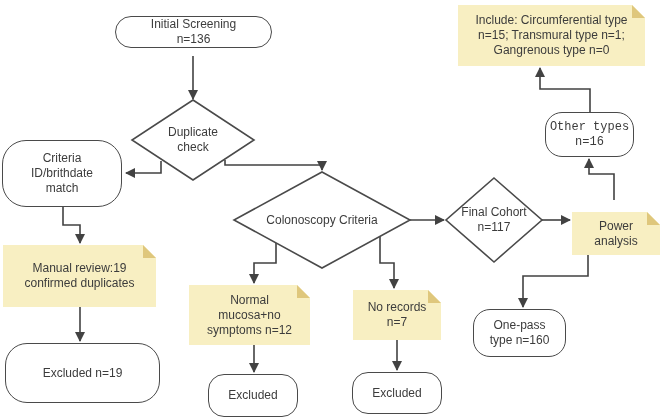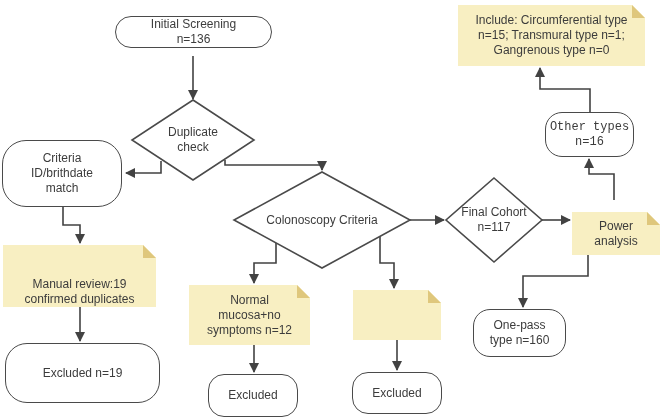--- a/index.html
+++ b/index.html
@@ -110,38 +110,40 @@
   <div class="dtext" style="left:133px;top:110px;width:120px;height:60px;">
     <span class="label">Duplicate
 check</span>
   </div>
 
   <div class="dtext" style="left:446px;top:196px;width:96px;height:48px;">
     <span class="label">Final Cohort
 n=117</span>
   </div>
 
-  <div class="note" style="left:3px;top:245px;width:153px;height:62px;align-items:flex-end;">
+  <div class="note" style="left:3px;top:245px;width:153px;height:62px;">
     <span class="bg"></span>
     <span class="fold"></span>
     <span class="label">Manual review:19
 confirmed duplicates</span>
   </div>
 
   <div class="note" style="left:189px;top:285px;width:121px;height:60px;">
     <span class="bg"></span>
     <span class="fold"></span>
     <span class="label">Normal
 mucosa+no
 symptoms n=12</span>
   </div>
 
   <div class="note" style="left:353px;top:290px;width:88px;height:50px;">
     <span class="bg"></span>
     <span class="fold"></span>
+    <span class="label">No records
+n=7</span>
   </div>
 
   <div class="note" style="left:572px;top:200px;width:88px;height:43px;margin-top:12px;">
     <span class="bg"></span>
     <span class="fold"></span>
     <span class="label">Power
 analysis</span>
   </div>
 
   <div class="note" style="left:458px;top:5px;width:187px;height:61px;">

